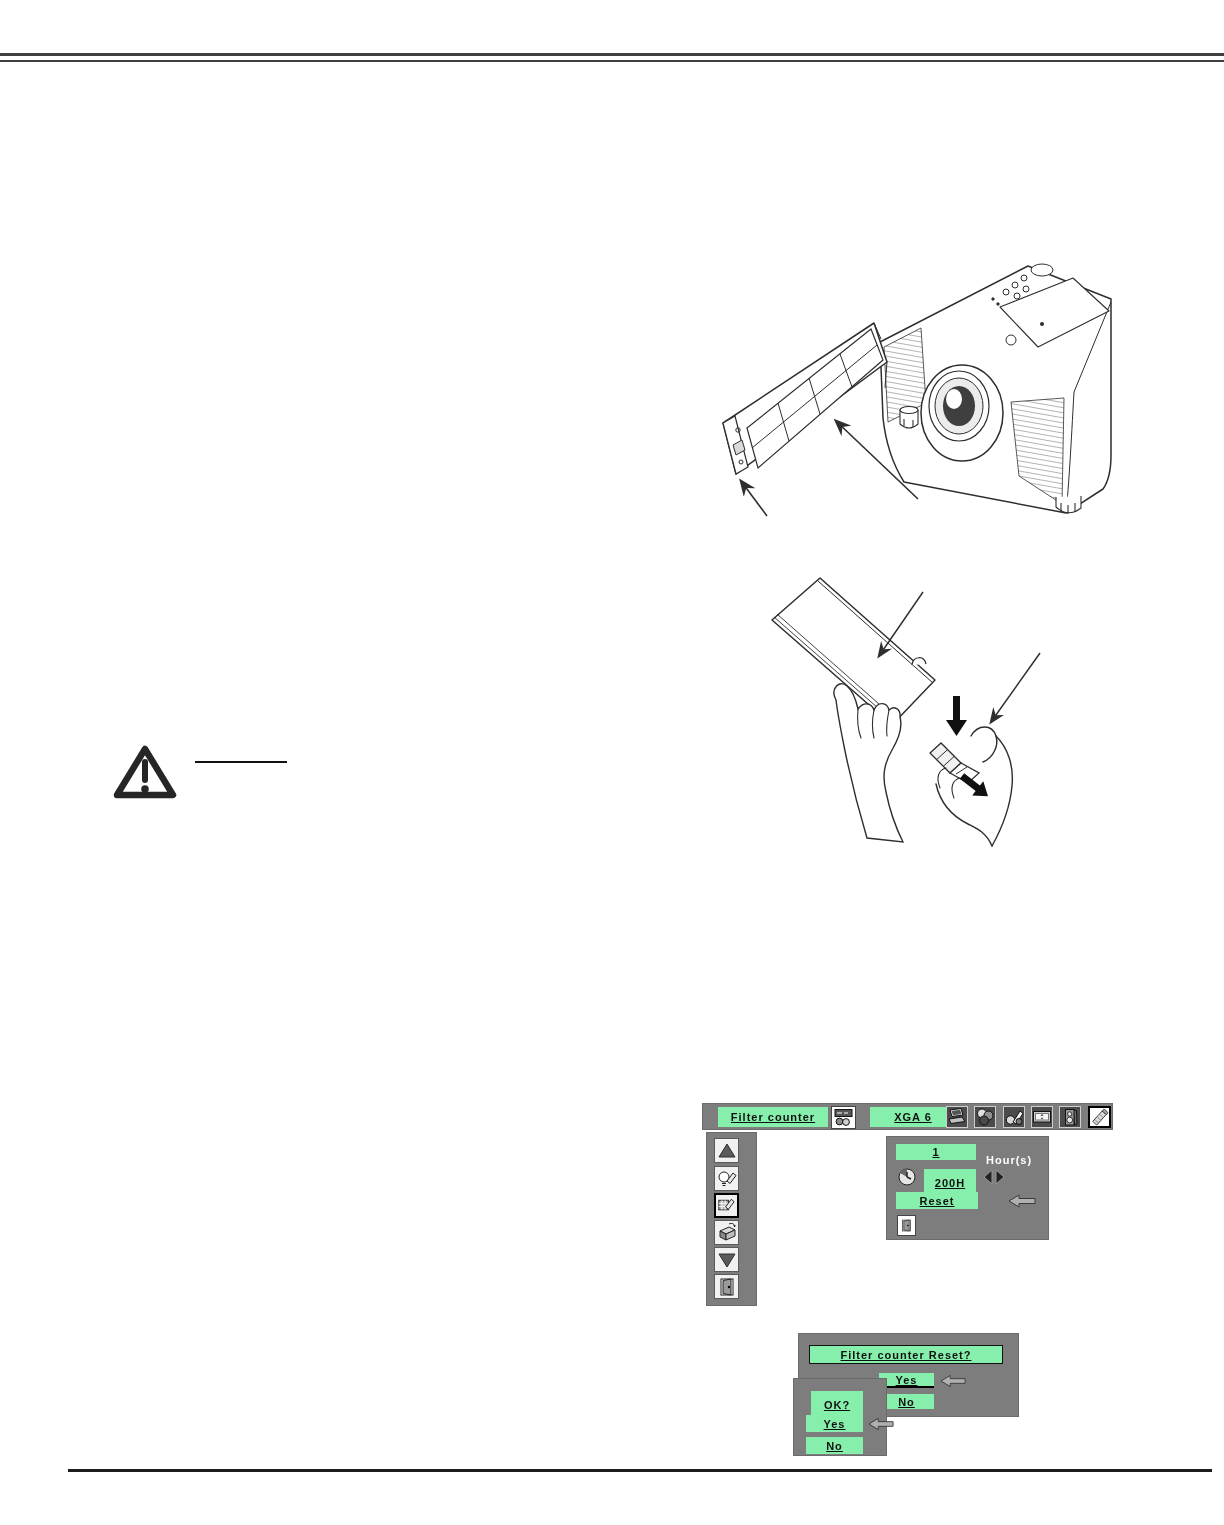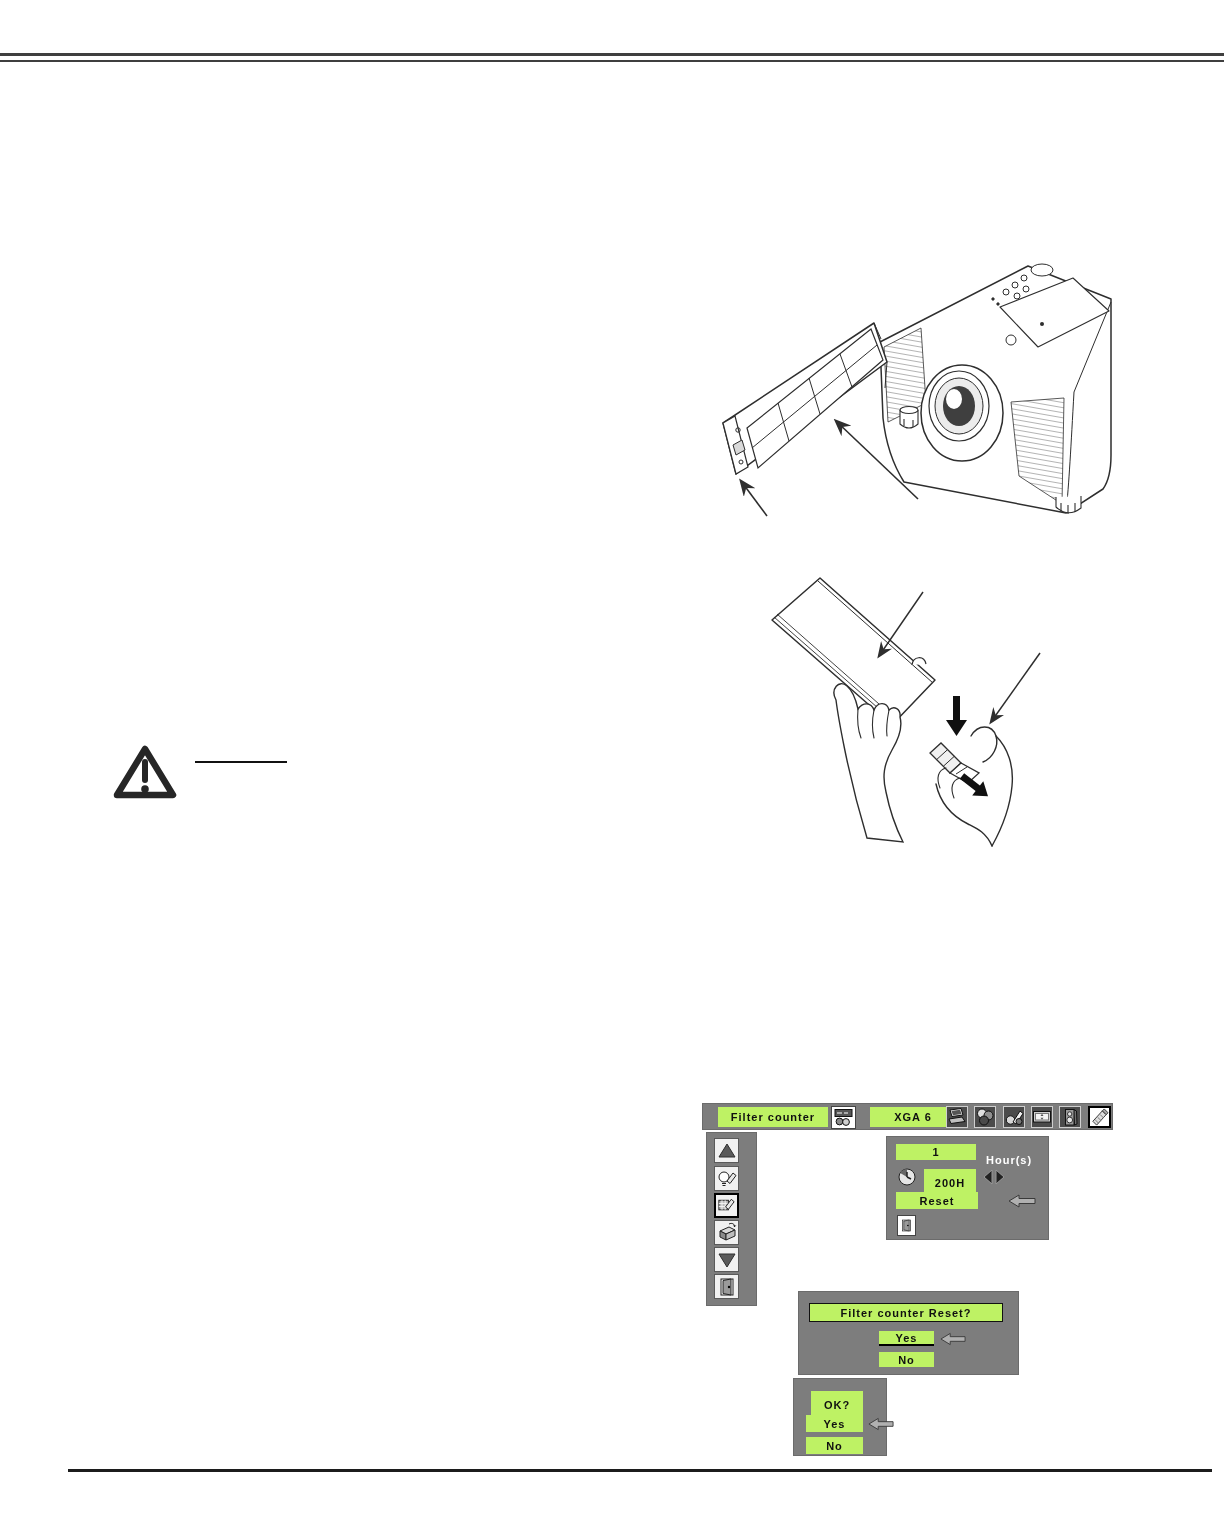--- a/index.html
+++ b/index.html
@@ -5,22 +5,22 @@
   html,body{margin:0;padding:0;background:#ffffff;}
   .page{position:relative;width:1224px;height:1525px;background:#fff;overflow:hidden;
         font-family:"Liberation Sans", sans-serif;}
   .abs{position:absolute;}
   
   .top-rule{left:0;top:53px;width:1224px;height:4px;border-top:3px solid #3f3f3f;border-bottom:2px solid #3f3f3f;}
   .bottom-rule{left:68px;top:1469px;width:1144px;height:3px;background:#1c1c1c;}
   .caution-underline{left:195px;top:761px;width:92px;height:2px;background:#111;}
   
   .osd-gray{background:#7d7d7d;border:1px solid #6b6b6b;box-sizing:border-box;}
-  .wbox{position:absolute;background:#bef264;display:flex;align-items:center;justify-content:center;
-        font-weight:bold;font-size:11px;letter-spacing:1px;color:#101010;box-sizing:border-box;}
+  .wbox{position:absolute;background:#86efac;display:flex;align-items:center;justify-content:center;
+        font-weight:bold;font-size:11px;letter-spacing:1px;color:#101010;box-sizing:border-box;text-decoration:underline;}
   .osd-label{position:absolute;font-weight:bold;font-size:11px;letter-spacing:1px;color:#ffffff;
         display:flex;align-items:center;margin-top:8px;}
   .bar-icon{position:absolute;top:2px;width:22px;height:22px;background:#4b4b4b;border:1px solid #cfcfcf;
         box-sizing:border-box;display:flex;align-items:center;justify-content:center;}
   .bar-icon.sel{background:#ffffff;border:2px solid #000;}
   .side-btn{position:absolute;left:7px;width:25px;height:25px;background:#f1f1f1;border:1px solid #5a5a5a;
         box-sizing:border-box;display:flex;align-items:center;justify-content:center;}
   .side-btn.sel{border:2px solid #000;}
   svg{display:block;}
 </style>
@@ -283,21 +283,21 @@
 
     <div class="abs" style="left:10px;top:78px;width:19px;height:21px;background:#fff;border:1px solid #444;box-sizing:border-box;display:flex;align-items:center;justify-content:center;">
       <svg width="15" height="17" viewBox="0 0 22 22">
         <rect x="5" y="3" width="12" height="16" fill="#fff" stroke="#222"></rect>
         <polygon points="7,4.5 15,3 15,19 7,17.5" fill="#9a9a9a" stroke="#222"></polygon>
         <circle cx="13" cy="11" r="1.2" fill="#000"></circle>
       </svg>
     </div>
   </div>
 
-  <div class="abs osd-gray" style="left:798px;top:1291px;width:221px;height:84px;">
+  <div class="abs osd-gray" style="left:798px;top:1333px;width:221px;height:84px;">
     <div class="wbox" style="left:10px;top:11px;width:194px;height:19px;border:1.5px solid #111;">Filter counter Reset?</div>
     <div class="wbox" style="left:80px;top:39px;width:55px;height:15px;border-bottom:2px solid #000;">Yes</div>
     <svg class="abs" style="left:141px;top:40px;" width="26" height="14" viewBox="0 0 28 14">
       <polygon points="1,7 11,1 11,4.5 27,4.5 27,9.5 11,9.5 11,13" fill="#b0b0b0" stroke="#3a3a3a"></polygon>
     </svg>
     <div class="wbox" style="left:80px;top:60px;width:55px;height:15px;">No</div>
   </div>
 
   <div class="abs osd-gray" style="left:793px;top:1378px;width:94px;height:78px;overflow:visible;">
     <div class="wbox" style="left:17px;top:12px;width:52px;height:28px;">OK?</div>

